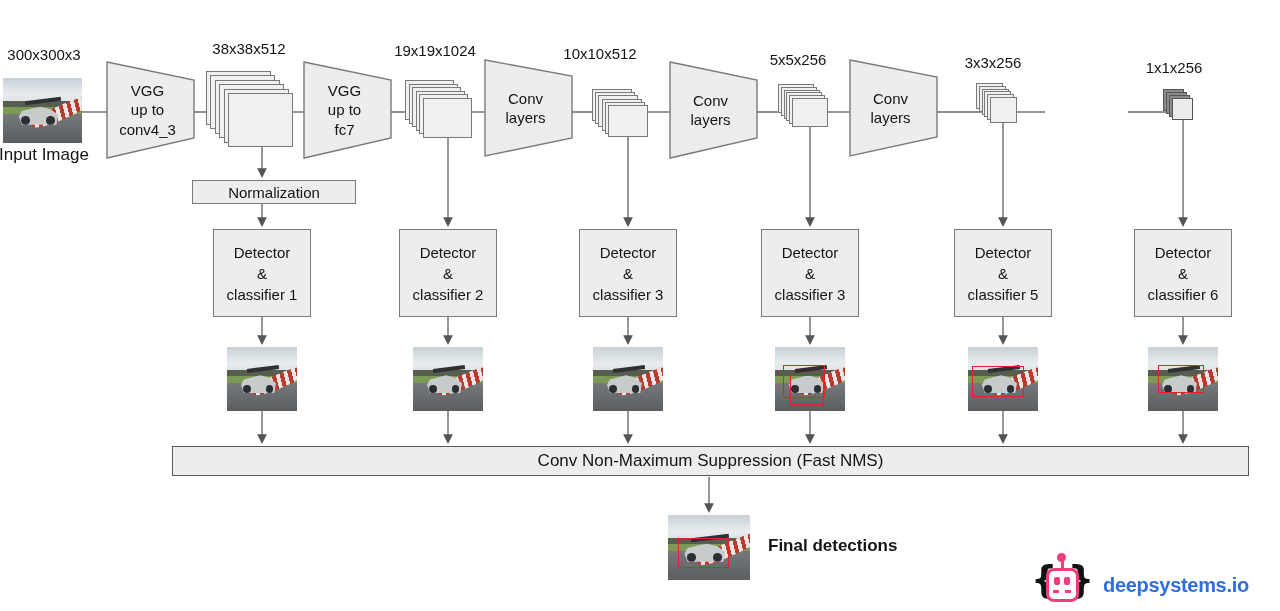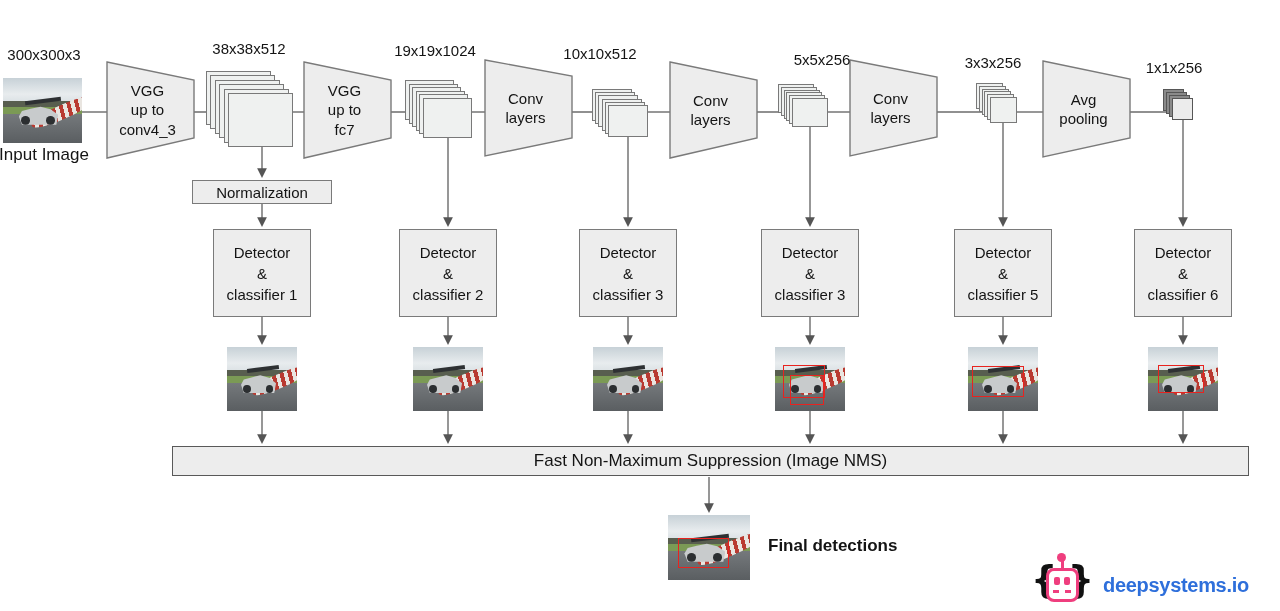--- a/index.html
+++ b/index.html
@@ -125,21 +125,21 @@
       <line x1="1183" y1="411" x2="1183" y2="442" marker-end="url(#ah)"></line>
 
       <line x1="709" y1="477" x2="709" y2="511" marker-end="url(#ah)"></line>
     </g>
   </svg>
 
   <div class="dim" style="left:2px;top:46px;width:84px;">300x300x3</div>
   <div class="dim" style="left:199px;top:40px;width:100px;">38x38x512</div>
   <div class="dim" style="left:385px;top:42px;width:100px;">19x19x1024</div>
   <div class="dim" style="left:550px;top:45px;width:100px;">10x10x512</div>
-  <div class="dim" style="left:772px;top:51px;width:100px;">5x5x256</div>
+  <div class="dim" style="left:748px;top:51px;width:100px;">5x5x256</div>
   <div class="dim" style="left:943px;top:54px;width:100px;">3x3x256</div>
   <div class="dim" style="left:1124px;top:59px;width:100px;">1x1x256</div>
 
   <div class="carimg" style="left:3px;top:78px;width:79px;height:65px;">
       <div class="sky"></div>
       <div class="trees"></div>
       <div class="grass"></div>
       <div class="track"></div>
       <div class="curb"></div>
       <div class="carbody"></div>
@@ -187,29 +187,20 @@
   </div>
   <div class="trap" style="left:849px;top:59px;">
     <svg width="89" height="98">
         <polygon points="1,1 88,18 88,78 1,97" fill="#ededed" stroke="#7a7a7a" stroke-width="1.4"></polygon>
       </svg>
     <div class="txt">
         <span>Conv</span>
         <span>layers</span>
       </div>
   </div>
-  <div class="trap" style="left:1042px;top:60px;">
-    <svg width="89" height="98">
-        <polygon points="1,1 88,19 88,78 1,97" fill="#ededed" stroke="#7a7a7a" stroke-width="1.4"></polygon>
-      </svg>
-    <div class="txt">
-        <span>Avg</span>
-        <span>pooling</span>
-      </div>
-  </div>
 
   <div class="stack" style="left:206px;top:71px;--w:65px;--h:54px;--s:4.4px;">
     <div class="layer"></div>
       <div class="layer"></div>
       <div class="layer"></div>
       <div class="layer"></div>
       <div class="layer"></div>
       <div class="layer"></div>
   </div>
   <div class="stack" style="left:405px;top:80px;--w:49px;--h:40px;--s:3.6px;">
@@ -244,21 +235,21 @@
       <div class="layer"></div>
       <div class="layer"></div>
   </div>
   <div class="stack dark" style="left:1163px;top:89px;--w:21px;--h:22px;--s:3px;">
     <div class="layer"></div>
       <div class="layer"></div>
       <div class="layer"></div>
       <div class="layer"></div>
   </div>
 
-  <div class="rbox" style="left:192px;top:180px;width:140px;height:24px;">
+  <div class="rbox" style="left:192px;top:180px;width:164px;height:24px;">
     <span>Normalization</span>
   </div>
 
   <div class="rbox" style="left:213px;top:229px;width:98px;height:88px;">
     <span>Detector</span>
       <span>&amp;</span>
       <span>classifier 1</span>
   </div>
   <div class="rbox" style="left:399px;top:229px;width:98px;height:88px;">
     <span>Detector</span>
@@ -339,21 +330,21 @@
       <div class="trees"></div>
       <div class="grass"></div>
       <div class="track"></div>
       <div class="curb"></div>
       <div class="carbody"></div>
       <div class="wing"></div>
       <div class="det" style="left: 14%; top: 28%; width: 66%; height: 44%;"></div>
     </div>
 
   <div class="nmsbar">
-    <span>Fast Non-Maximum Suppression (Image NMS)</span>
+    <span>Conv Non-Maximum Suppression (Fast NMS)</span>
   </div>
 
   <div class="carimg" style="left:668px;top:515px;width:82px;height:65px;">
       <div class="sky"></div>
       <div class="trees"></div>
       <div class="grass"></div>
       <div class="track"></div>
       <div class="curb"></div>
       <div class="carbody"></div>
       <div class="wing"></div>

